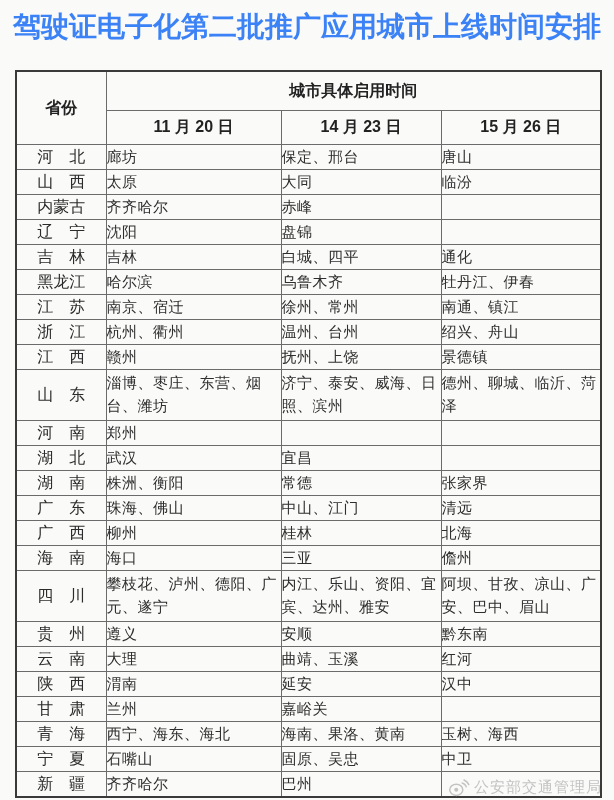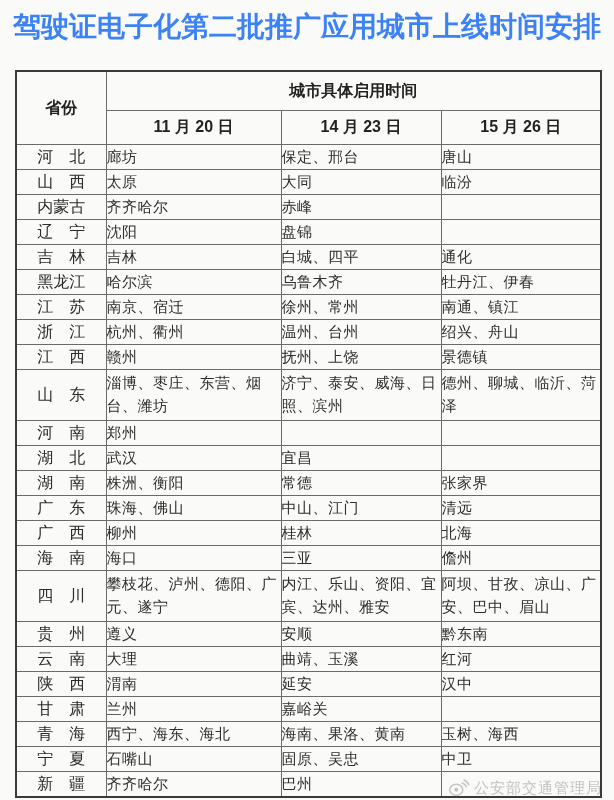--- a/index.html
+++ b/index.html
@@ -67,21 +67,20 @@
     width: 48px;
     font-size: 16px;
     color: #2b2b2b;
   }
   .pname i { font-style: normal; }
 
   .watermark {
     position: absolute;
     right: 12px; top: 770px;
     display: flex;
-    align-items: center;
     gap: 4px;
     color: #c3c3c3;
     font-size: 15px;
     letter-spacing: 1px;
     font-family: "Liberation Sans", "DejaVu Sans", sans-serif;
     white-space: nowrap;
   }
   .wm-icon { width: 22px; height: 20px; flex: 0 0 auto; }
 </style>
 </head>

